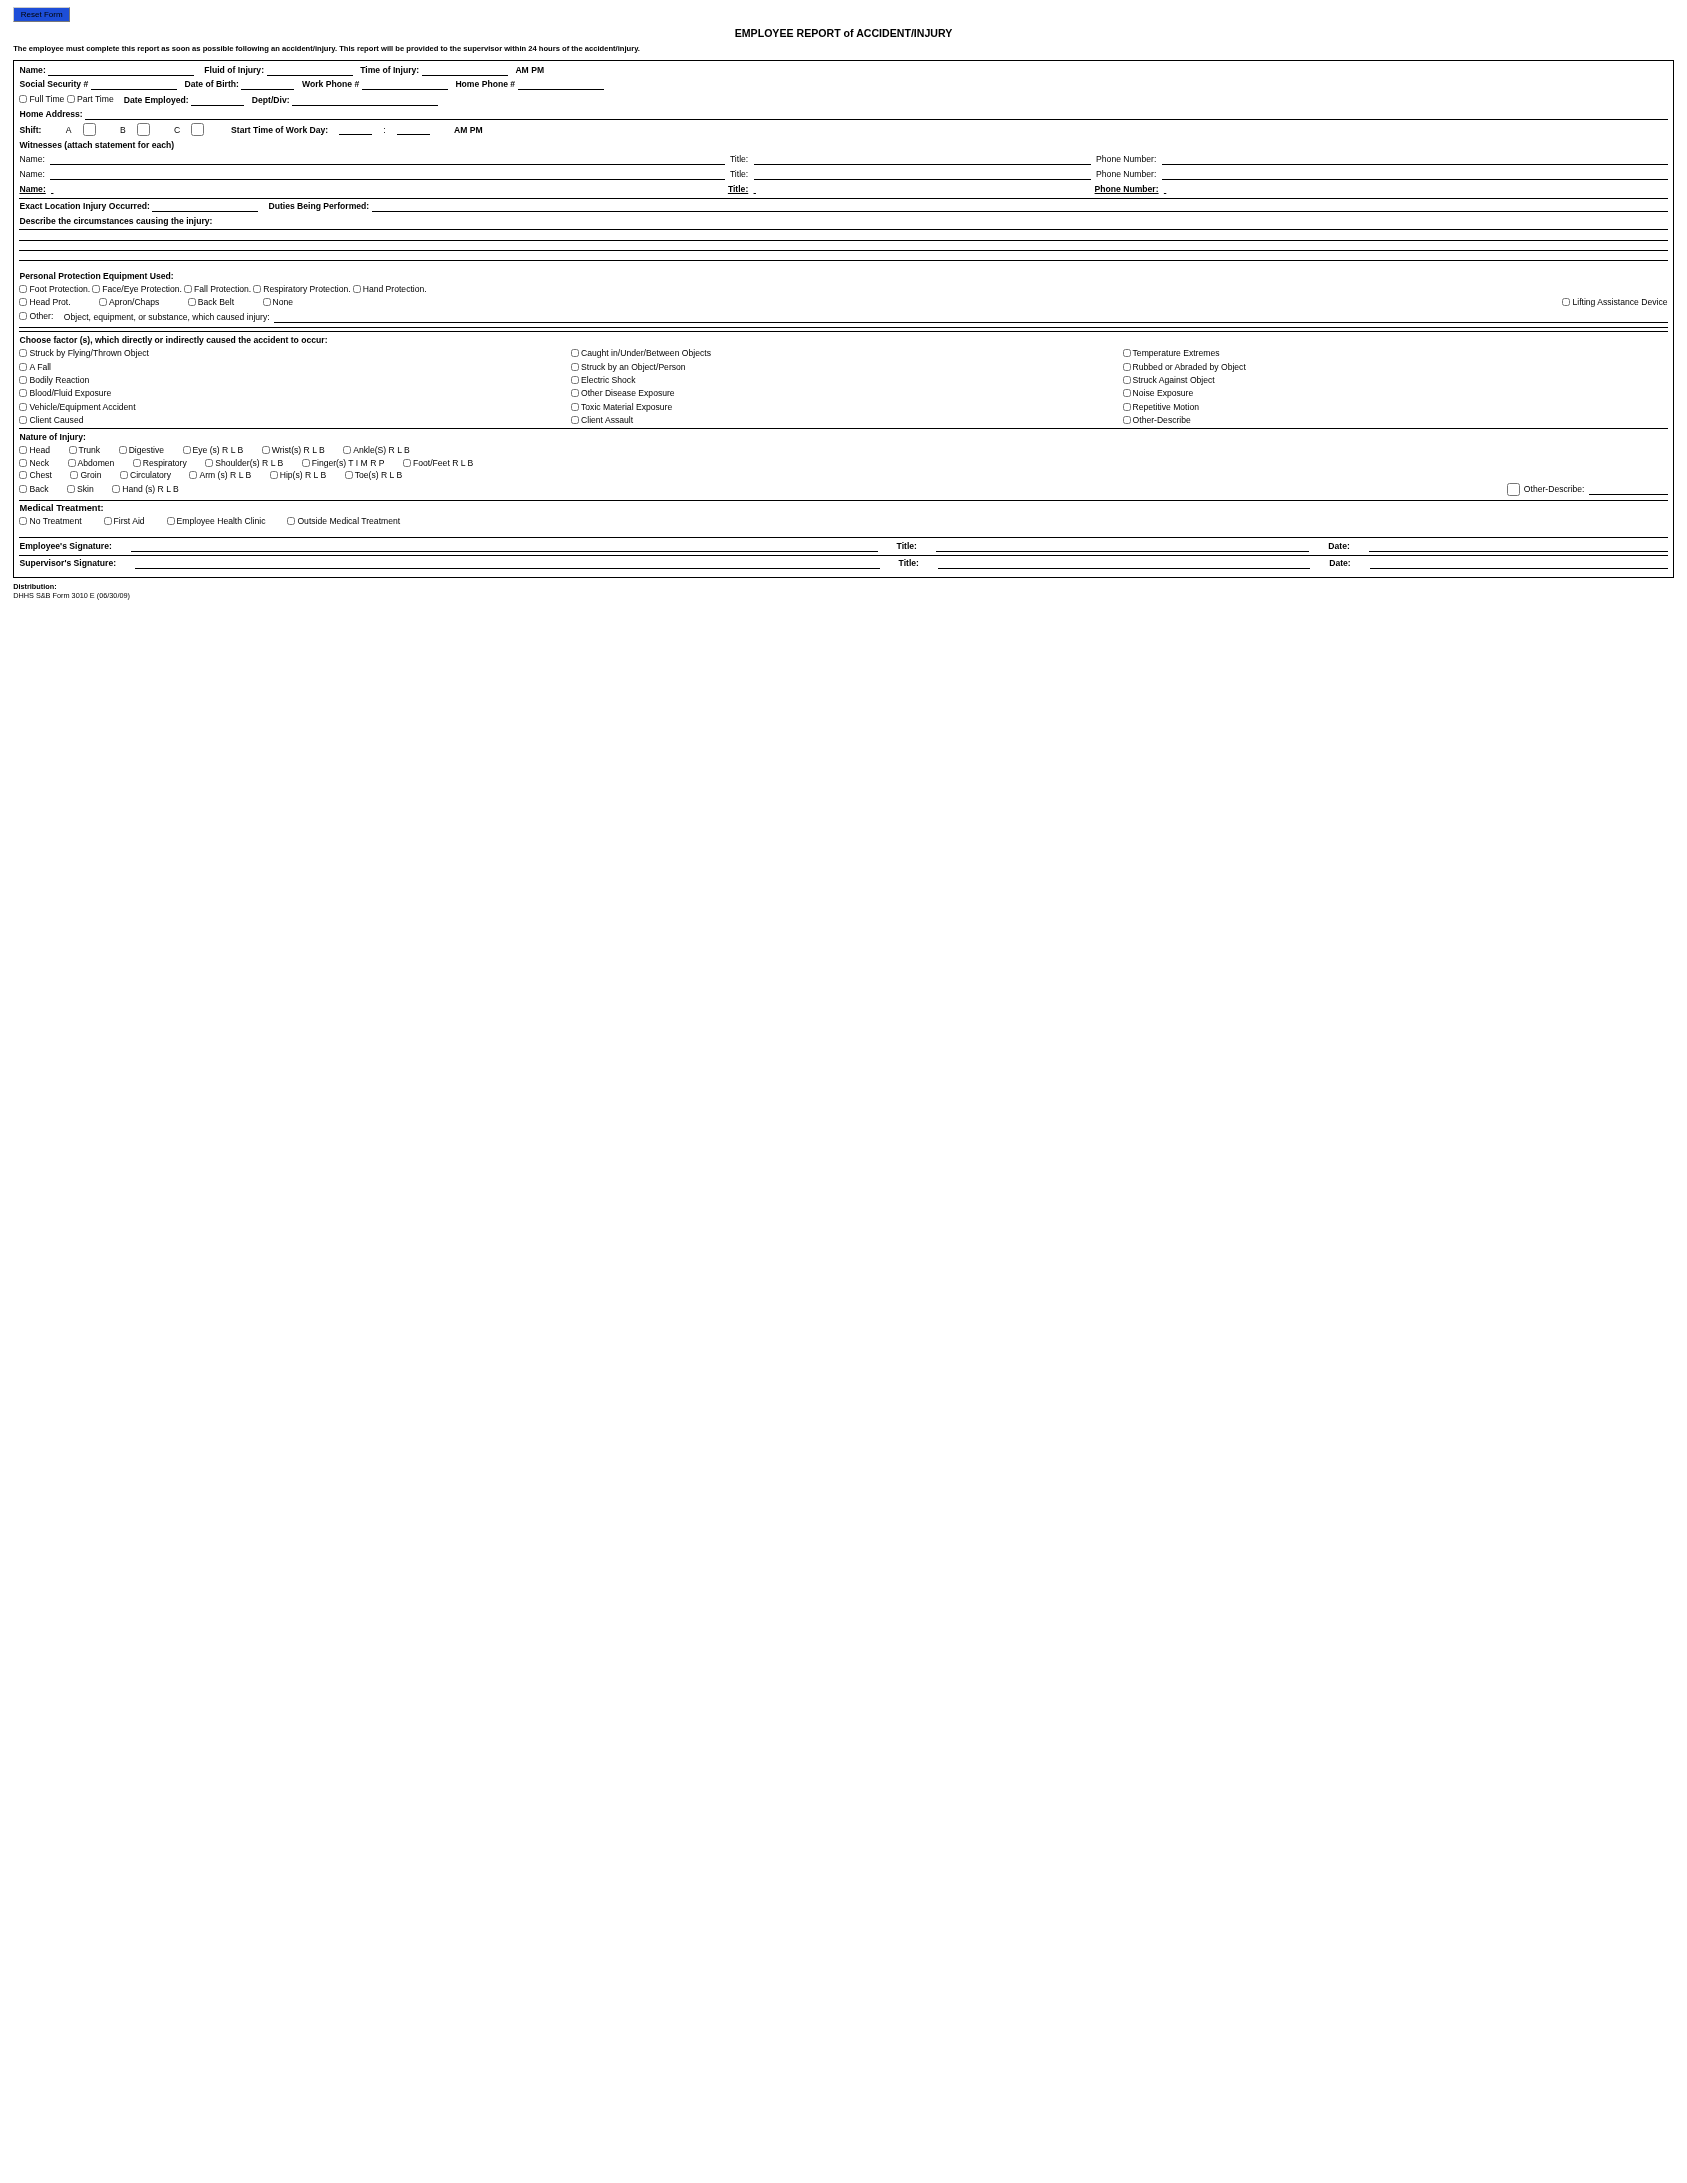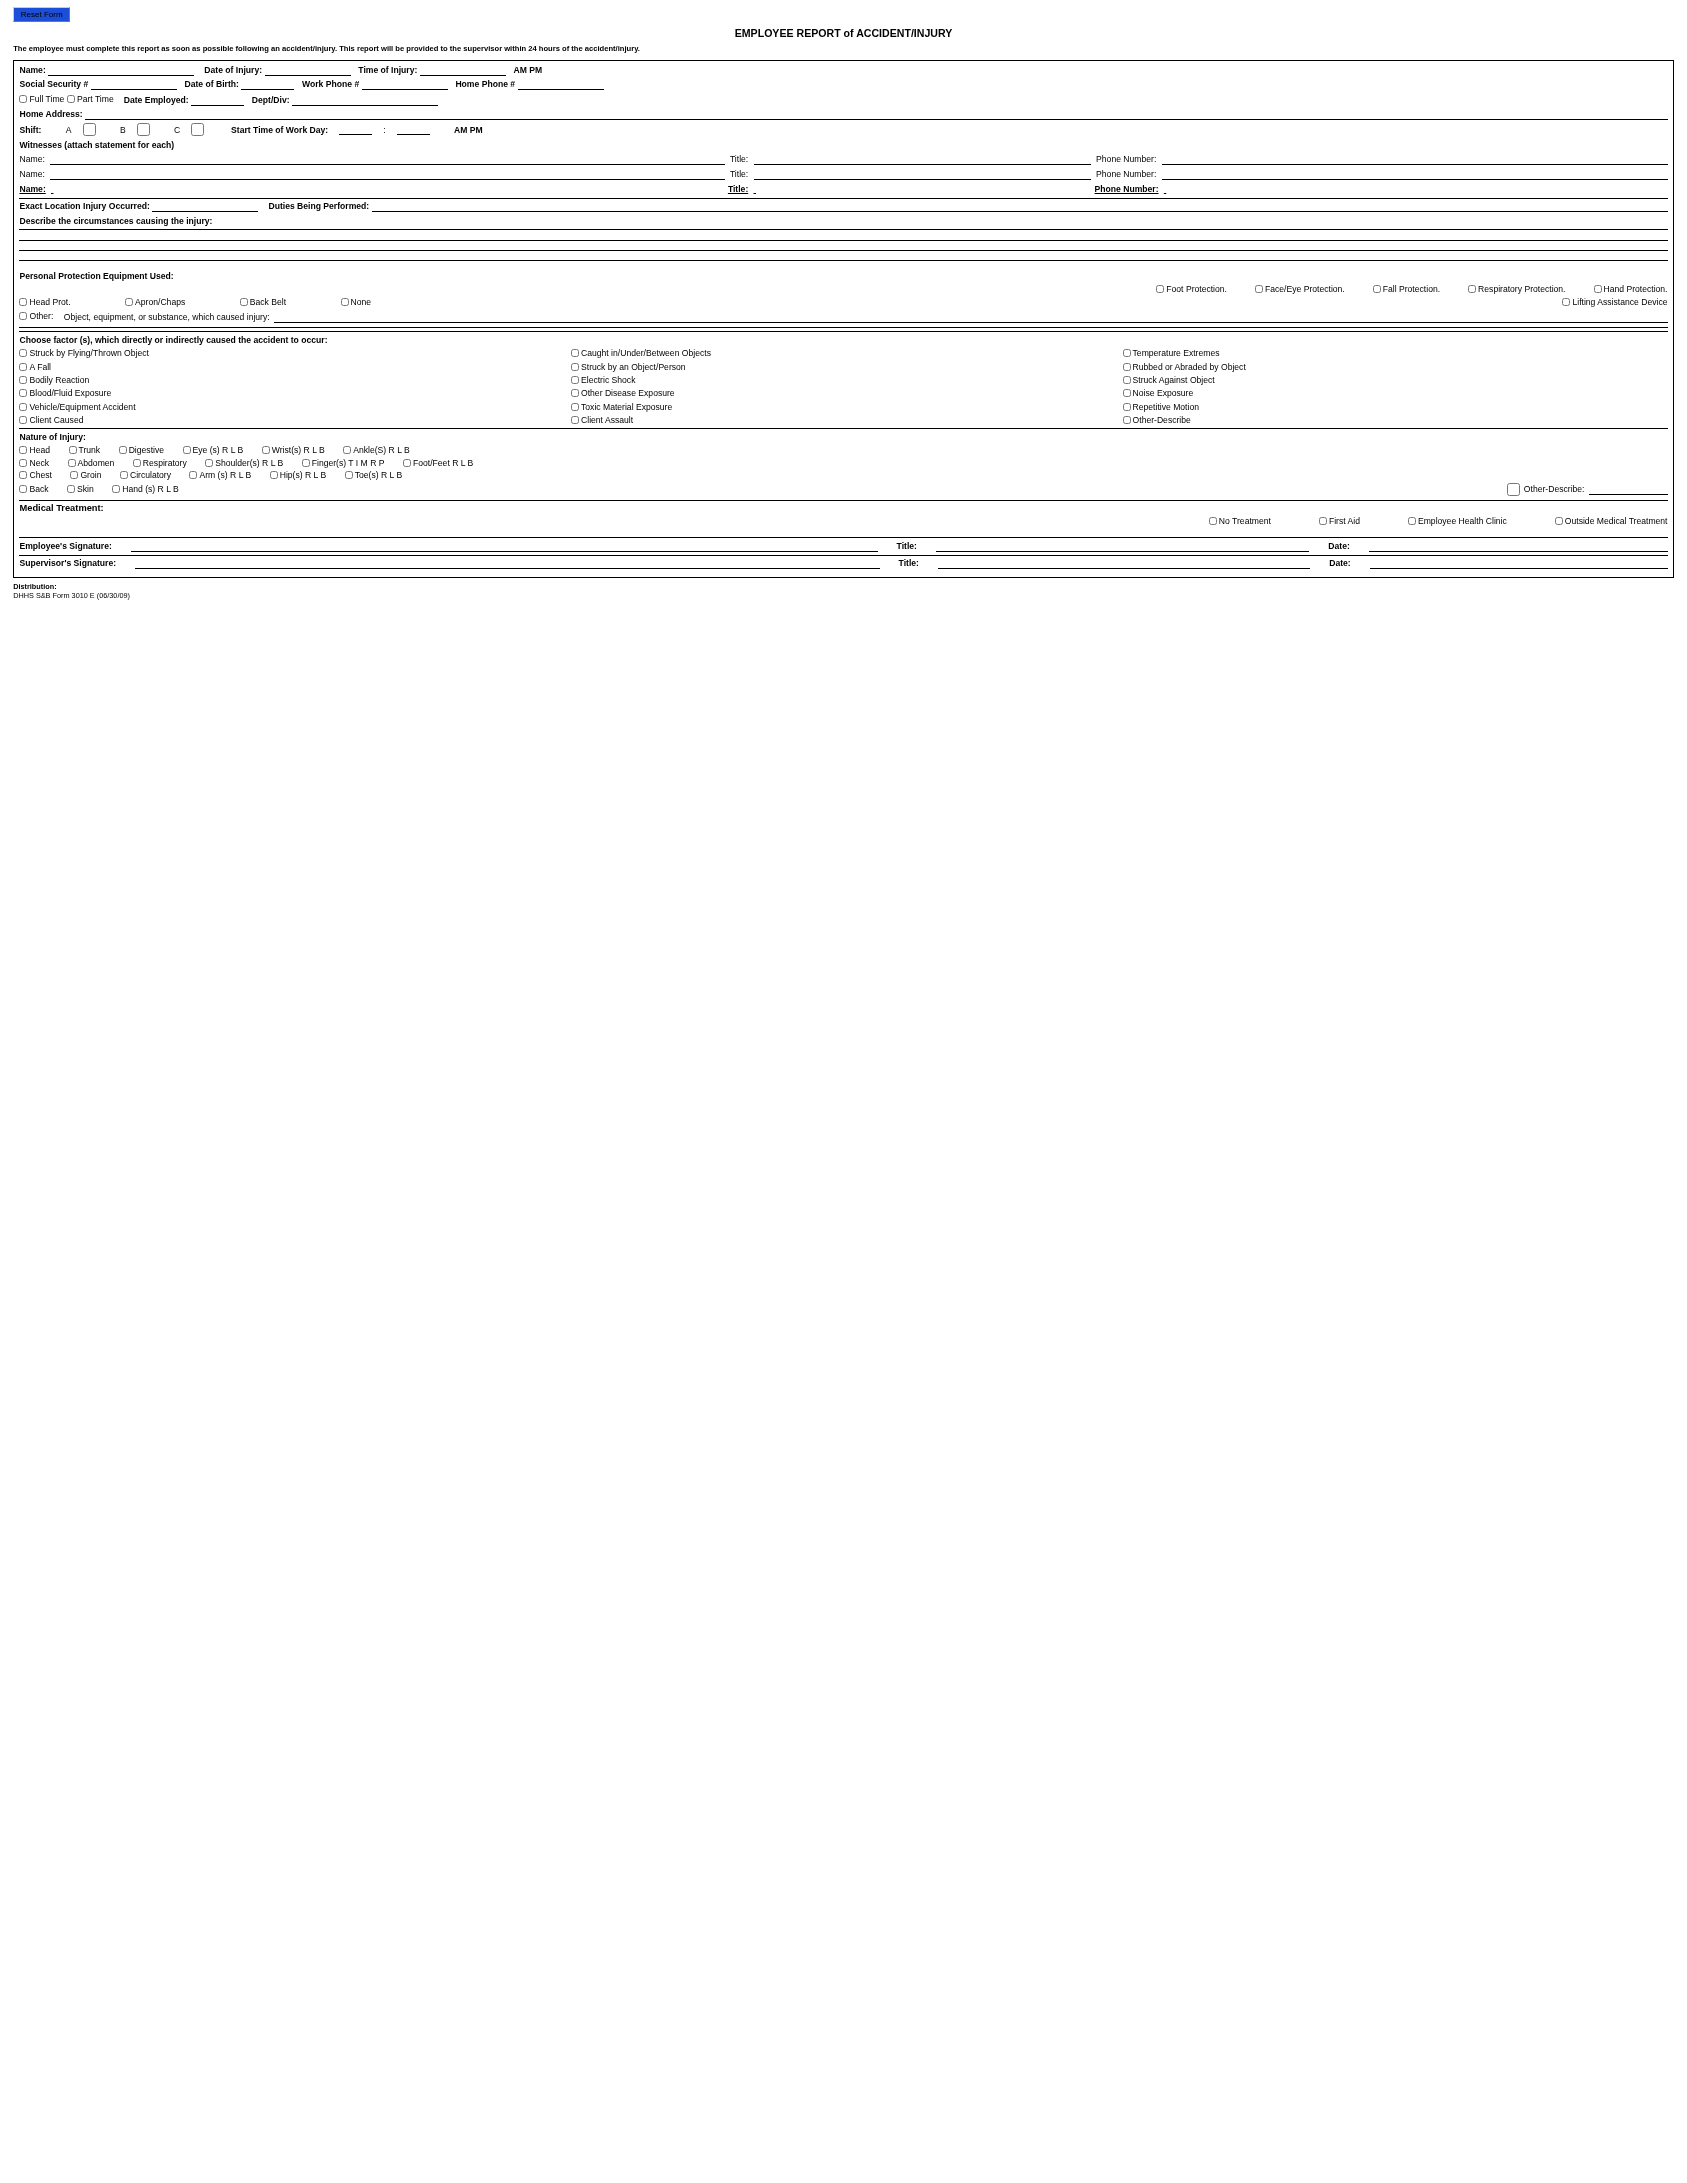--- a/index.html
+++ b/index.html
@@ -73,24 +73,23 @@
       height: 8px;
     }
     .section-title {
       font-weight: bold;
       font-size: 8.6px;
       margin-bottom: 3.3px;
     }
     .ppe-row {
       display: flex;
       flex-wrap: wrap;
-      gap: 28px;
+      gap: 2px;
       margin-bottom: 3.3px;
       align-items: center;
-      justify-content: flex-end;
     }
     .causes-row {
       display: grid;
       grid-template-columns: 1fr 1fr 1fr;
       gap: 3.3px 6.6px;
       margin-bottom: 3.3px;
     }
     .nature-row {
       display: flex;
       flex-wrap: wrap;
@@ -182,21 +181,21 @@
   <b>The employee must complete this report as soon as possible following an accident/injury.  This report will be provided to the supervisor within 24 hours of the accident/injury.</b>
 </div>
 
 
 <div class="form-border">
 
   <div class="form-row">
     <label>Name:</label>
     <span class="underline-field field-long">&nbsp;</span>
     &nbsp;&nbsp;
-    <label>Date of Injury:</label>
+    <label>Fluid of Injury:</label>
     <span class="underline-field field-med">&nbsp;</span>
     &nbsp;
     <label>Time of Injury:</label>
     <span class="underline-field field-med">&nbsp;</span>
     &nbsp;
     <span class="am-pm">AM  PM</span>
   </div>
 
   <div class="form-row">
     <label>Social Security #</label>

